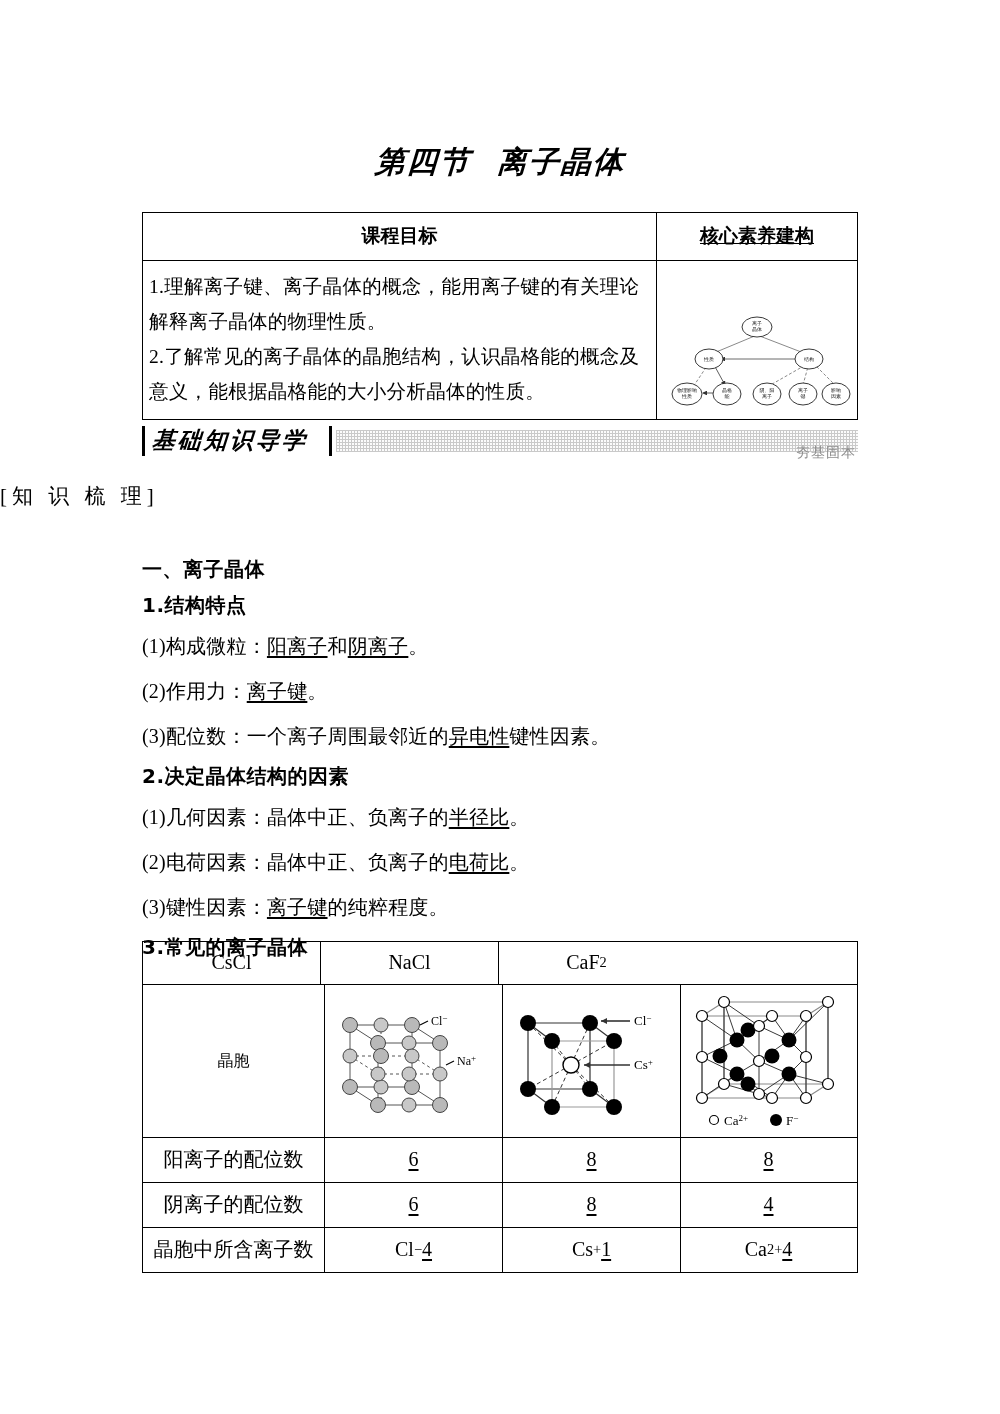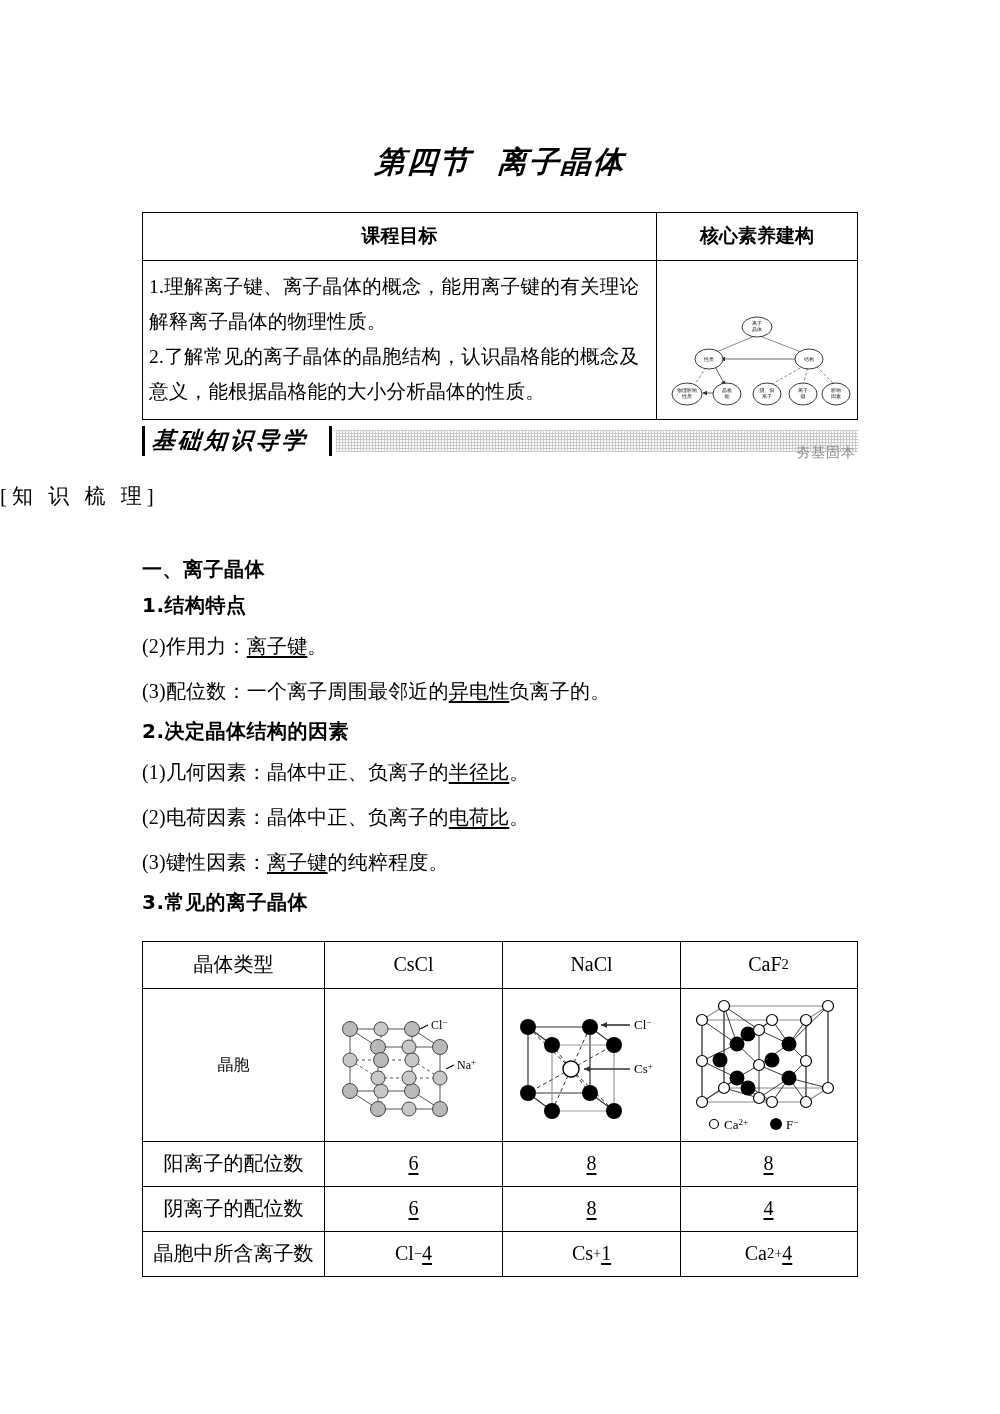--- a/index.html
+++ b/index.html
@@ -33,21 +33,21 @@
     box-sizing:border-box;
     border-collapse:collapse;
   }
   .obj-head{display:flex;border-bottom:1.6px solid #000;align-items:flex-end;}
   .obj-head .cell{
     font-family:"DejaVu Sans","Liberation Sans",sans-serif;
     font-size:19px;font-weight:600;
     text-align:center;padding:10px 0 11px;
   }
   .obj-head .c1{width:514px;border-right:1.6px solid #000;box-sizing:border-box;}
-  .obj-head .c2{width:200px;box-sizing:border-box;}
+  .obj-head .c2{width:200px;box-sizing:border-box;text-decoration:underline;}
   .obj-body{display:flex;min-height:158px;}
   .obj-body .c1{
     width:514px;border-right:1.6px solid #000;box-sizing:border-box;
     padding:8px 26px 10px 6px;
   }
   .obj-body .c2{width:200px;box-sizing:border-box;position:relative;}
   .obj-line{
     font-size:19.5px;line-height:35px;
     letter-spacing:.3px;
     white-space:nowrap;
@@ -206,39 +206,39 @@
     <div class="hatch"></div>
     <div class="sub">夯基固本</div>
   </div>
 
   <div class="review-head">[知 识 梳 理]</div>
 
   <div class="body-block">
     <div class="b-h">一、离子晶体</div>
     <div class="b-h">1.结构特点</div>
 
+    <p class="b-p"><span>(1)构成微粒：</span><span class="u">阳离子</span><span>和</span><span class="u">阴离子</span><span>。</span></p>
 
     <p class="b-p"><span>(2)作用力：</span><span class="u">离子键</span><span>。</span></p>
 
-    <p class="b-p"><span>(3)配位数：</span><span>一个离子周围最邻近的</span><span class="u">异电性</span><span>负离子的。</span></p>
+    <p class="b-p"><span>(3)配位数：</span><span>一个离子周围最邻近的</span><span class="u">异电性</span><span>键性因素。</span></p>
 
     <div class="b-h">2.决定晶体结构的因素</div>
 
     <p class="b-p"><span>(1)几何因素：</span><span>晶体中正、负离子的</span><span class="u">半径比</span><span>。</span></p>
 
     <p class="b-p"><span>(2)电荷因素：</span><span>晶体中正、负离子的</span><span class="u">电荷比</span><span>。</span></p>
 
     <p class="b-p"><span>(3)键性因素：</span><span class="u">离子键</span><span>的纯粹程度。</span></p>
 
     <div class="b-h">3.常见的离子晶体</div>
   </div>
 
   <div class="ct">
     <div class="row hrow">
-      <div class="c c0">晶体类型</div>
       <div class="c c2">CsCl</div>
       <div class="c c1">NaCl</div>
       <div class="c c3">
           <span>CaF</span>
           <span class="sub">2</span>
         </div>
     </div>
 
     <div class="row crow">
       <div class="c c0">晶胞</div>

